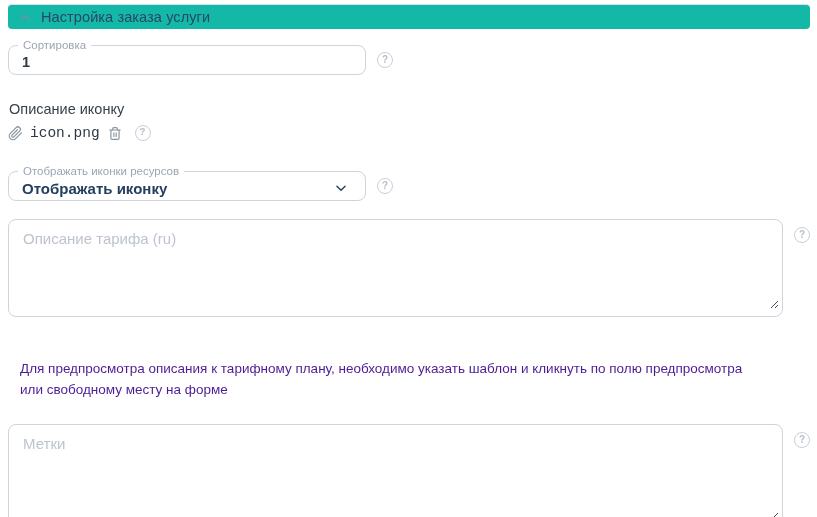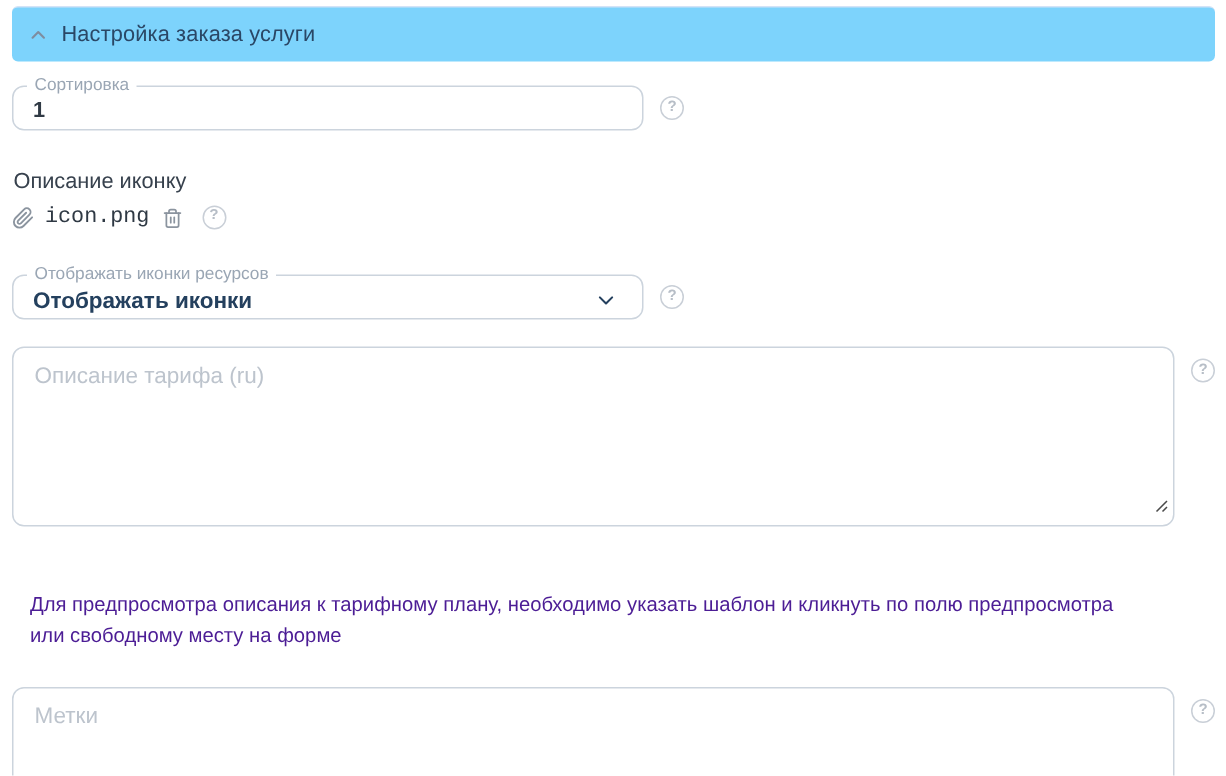--- a/index.html
+++ b/index.html
@@ -3,37 +3,37 @@
 <meta charset="utf-8">
 <style>
   * { box-sizing: border-box; margin: 0; padding: 0; }
   html, body { width: 817px; height: 517px; background: #ffffff; overflow: hidden; }
   body { font-family: "Liberation Sans", "DejaVu Sans", sans-serif; color: #313b46; }
 
   .page { padding: 4px 7px 0 8px; }
 
   
   .section-header {
-    height: 37px;
-    background: #7dd3fc;
+    height: 25px;
+    background: #14b8a6;
     border-top: 1px solid #d3e3f7;
     border-radius: 4px;
     display: flex;
     align-items: center;
     gap: 9px;
     padding: 0 11px;
   }
   .section-title { font-size: 14.5px; color: #2a4766; letter-spacing: .1px; }
   .chev { display: inline-flex; }
 
   
   .field-row { display: flex; align-items: center; gap: 11px; }
   .outline-field {
     position: relative;
-    width: 421px;
+    width: 358px;
     height: 30px;
     border: 1px solid #ccd4dd;
     border-radius: 8px;
     display: flex;
     align-items: center;
     background: #fff;
   }
   .float-label {
     position: absolute;
     top: -8px;
@@ -81,21 +81,21 @@
     background: #fff;
   }
   .textarea-wrap textarea {
     display: block;
     width: 100%; height: 100%;
     border: none; outline: none; resize: none; background: transparent;
     padding: 10px 14px;
     font-family: inherit; font-size: 15px; color: #303a45;
   }
   .textarea-wrap textarea::placeholder { color: #bdc4cd; opacity: 1; }
-  .ta-1 { height: 120px; }
+  .ta-1 { height: 98px; }
   .ta-2 { height: 105px; }
   .resize-handle { position: absolute; right: 3px; bottom: 3px; cursor: nwse-resize; }
 
   .hint-text {
     margin: 42px 0 0 12px;
     width: 742px;
     font-size: 13.5px;
     line-height: 1.55;
     color: #4c1d95;
   }
@@ -144,21 +144,21 @@
           <line x1="10" y1="11" x2="10" y2="17"></line>
           <line x1="14" y1="11" x2="14" y2="17"></line>
         </svg>
     </span>
     <span class="help-icon">?</span>
   </div>
 
   <div class="field-row row-select">
     <div class="outline-field select-box">
       <span class="float-label">Отображать иконки ресурсов</span>
-      <span class="select-value">Отображать иконки</span>
+      <span class="select-value">Отображать иконку</span>
       <span class="chev">
         <svg width="14" height="14" viewBox="0 0 24 24" fill="none" stroke="#24405e" stroke-width="2.4" stroke-linecap="round" stroke-linejoin="round">
             <polyline points="5 9 12 16 19 9"></polyline>
           </svg>
       </span>
     </div>
     <span class="help-icon">?</span>
   </div>
 
   <div class="field-row row-ta1">

